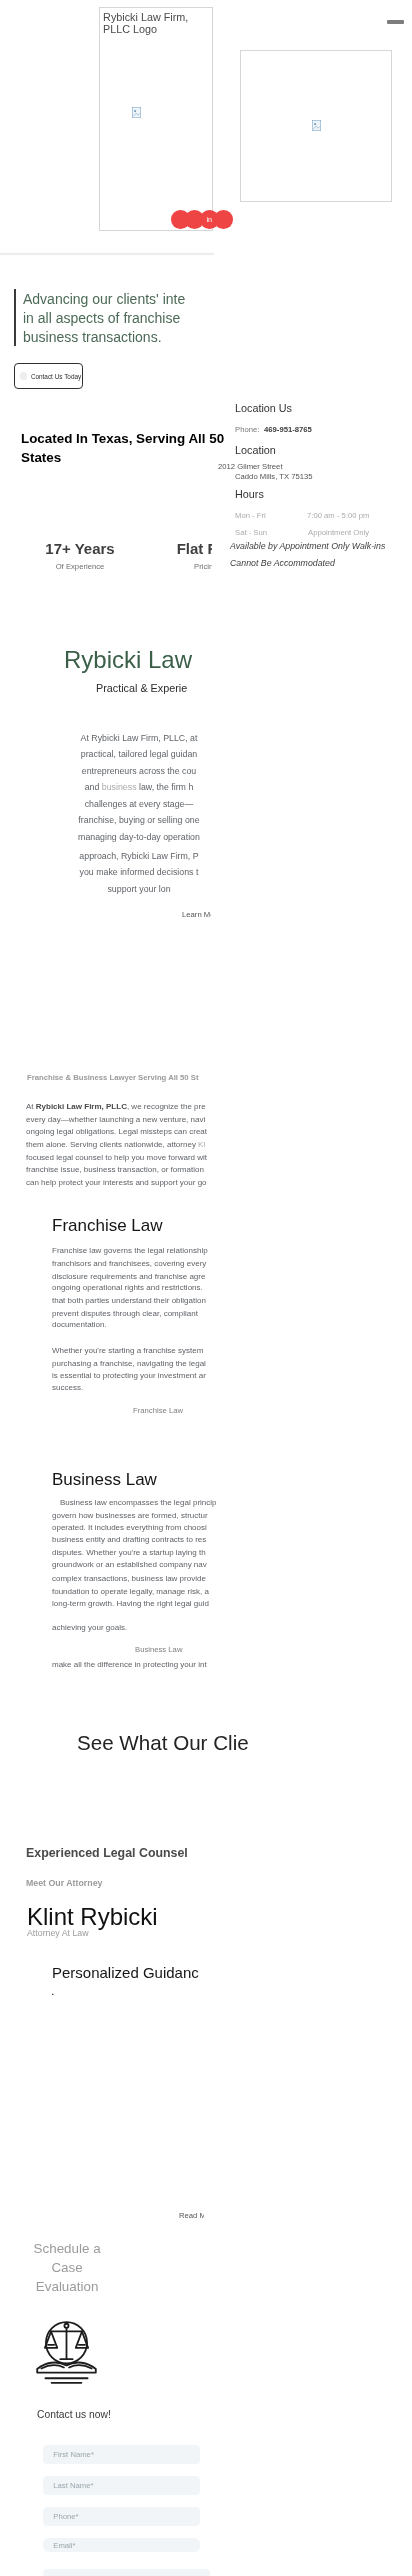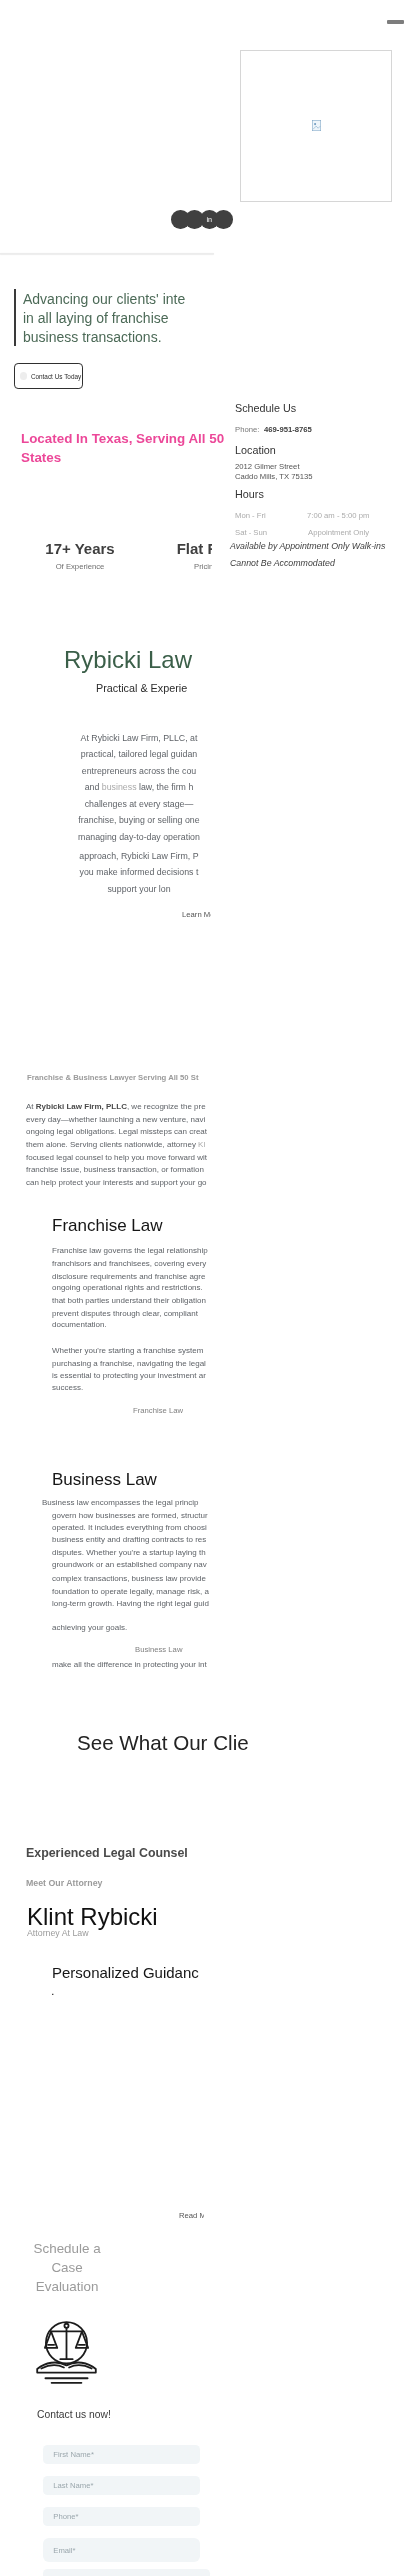--- a/index.html
+++ b/index.html
@@ -4,28 +4,28 @@
 <style>
   html,body{margin:0;padding:0;background:#ffffff;}
   #page{position:relative;width:412px;height:3468px;background:#fff;overflow:hidden;
         font-family:"Liberation Sans", sans-serif;}
   .abs{position:absolute;}
   .nw{white-space:nowrap;}
   .clip{overflow:hidden;}
   .imgbox{border:0.5px solid #d6d6d6;background:#fff;}
   .altxt{padding:2.6px 3.1px;font-size:10.8px;color:#4a4a4a;}
   .menu-bar{background:#7d7d7d;border-radius:1px;}
-  .soc{border-radius:50%;background:#404040;color:#fff;display:flex;align-items:center;justify-content:center;font-weight:normal;}
+  .soc{border-radius:50%;background:#ef4444;color:#fff;display:flex;align-items:center;justify-content:center;font-weight:normal;}
   .divider{background:#ececec;box-shadow:0 0.5px 1px rgba(0,0,0,.15);}
   .green-bar{background:#3a3a3a;}
   .hero-ln{font-size:14px;color:#4c6a57;line-height:19px;}
   .cta{border:1px solid #2f2f2f;border-radius:4.1px;background:#fff;display:flex;align-items:center;cursor:pointer;}
   .cta .ghost{width:7.7px;height:7.7px;border-radius:50%;background:#ededed;margin:0 3.6px 0 4.6px;}
   .cta .lbl{font-size:6.4px;color:#2d2d2d;}
-  .texas{font-size:13.4px;font-weight:bold;color:#ec4899;line-height:19px;}
+  .texas{font-size:13.4px;font-weight:bold;color:#000000;line-height:19px;}
   .stat-v{font-size:15px;font-weight:bold;color:#3f3f3f;}
   .stat-l{font-size:7.7px;color:#6e6e6e;}
   .card-h{font-size:10.8px;color:#333;font-weight:500;}
   .card-t{font-size:7.7px;color:#555;}
   .hours-t{font-size:7.7px;color:#ababab;}
   .note{font-size:8.8px;font-style:italic;color:#3f3f3f;}
   .intro-title{font-size:24px;font-weight:normal;color:#3b5f49;}
   .intro-sub{font-size:10.8px;color:#2b2b2b;}
   .c-line{width:278px;text-align:center;font-size:8.8px;color:#5f6368;}
   .glink{color:#a9a9a9;}
@@ -46,20 +46,30 @@
          padding:0 0 0 10.3px;font-family:"Liberation Sans",sans-serif;outline:none;box-sizing:border-box;}
   .field::placeholder{color:#9ba7ad;}
   textarea.field{padding-top:7.2px;resize:none;}
   .brk{display:flex;align-items:center;justify-content:center;}
 </style>
 </head>
 <body>
 
 <div id="page">
 
+  <div class="abs imgbox" style="left:99px;top:7.2px;width:112px;height:222px;">
+    <div class="altxt">Rybicki Law Firm, PLLC Logo</div>
+    <div class="abs brk" style="left:32px;top:99px;width:9.3px;height:11.3px;">
+      <svg width="9.3" height="11.3" viewBox="0 0 18 22">
+          <rect x="1" y="1" width="16" height="20" fill="#eef5fa" stroke="#6f9bbf"></rect>
+          <circle cx="6" cy="8" r="2" fill="#6f9bbf"></circle>
+          <path d="M2 18 L8 12 L12 16 L16 12" stroke="#6f9bbf" fill="none"></path>
+        </svg>
+    </div>
+  </div>
 
   <div class="abs menu-bar" style="left:387px;top:19.6px;width:16.5px;height:4.6px;"></div>
 
   <div class="abs imgbox" style="left:240px;top:50px;width:150px;height:150px;">
     <div class="abs brk" style="left:71px;top:69px;width:9.3px;height:11.3px;">
       <svg width="9.3" height="11.3" viewBox="0 0 18 22">
           <rect x="1" y="1" width="16" height="20" fill="#eef5fa" stroke="#6f9bbf"></rect>
           <circle cx="6" cy="8" r="2" fill="#6f9bbf"></circle>
           <path d="M2 18 L8 12 L12 16 L16 12" stroke="#6f9bbf" fill="none"></path>
         </svg>
@@ -68,44 +78,44 @@
 
   <div class="abs soc" style="left:171px;top:210px;width:18.5px;height:18.5px;"></div>
   <div class="abs soc" style="left:185px;top:210px;width:18.5px;height:18.5px;"></div>
   <div class="abs soc" style="left:200px;top:210px;width:18.5px;height:18.5px;font-size:7.2px;">in</div>
   <div class="abs soc" style="left:214px;top:210px;width:18.5px;height:18.5px;"></div>
 
   <div class="abs divider" style="left:0;top:253px;width:214px;height:1px;"></div>
 
   <div class="abs green-bar" style="left:14px;top:289px;width:2.1px;height:57px;"></div>
   <div class="abs nw hero-ln" style="left:23px;top:290px;">Advancing our clients' inte</div>
-  <div class="abs nw hero-ln" style="left:23px;top:309px;">in all laying of franchise</div>
+  <div class="abs nw hero-ln" style="left:23px;top:309px;">in all aspects of franchise</div>
   <div class="abs nw hero-ln" style="left:23px;top:328px;">business transactions.</div>
 
   <div class="abs cta" style="left:14px;top:363px;width:67px;height:24px;">
     <span class="ghost"></span>
     <span class="lbl nw">Contact Us Today</span>
   </div>
 
   <div class="abs nw texas" style="left:21px;top:429px;">Located In Texas, Serving All 50</div>
   <div class="abs nw texas" style="left:21px;top:448px;">States</div>
 
   <div class="abs stat-v nw" style="left:31px;top:540px;width:98px;text-align:center;">17+ Years</div>
   <div class="abs stat-l nw" style="left:31px;top:562px;width:98px;text-align:center;">Of Experience</div>
 
   <div class="abs clip" style="left:170px;top:540px;width:42px;height:32px;">
     <div class="abs stat-v nw" style="left:6.7px;top:0;">Flat Fee</div>
     <div class="abs stat-l nw" style="left:24px;top:21.6px;">Pricing</div>
   </div>
 
-  <div class="abs nw card-h" style="left:235px;top:402px;">Schedule Us</div>
+  <div class="abs nw card-h" style="left:235px;top:402px;">Location Us</div>
   <div class="abs nw card-t" style="left:235px;top:425px;color:#777;">Phone:</div>
   <div class="abs nw card-t" style="left:264px;top:425px;font-weight:bold;color:#3d3d3d;">469-951-8765</div>
   <div class="abs nw card-h" style="left:235px;top:444px;">Location</div>
-  <div class="abs nw card-t" style="left:235px;top:462px;">2012 Gilmer Street</div>
+  <div class="abs nw card-t" style="left:218px;top:462px;">2012 Gilmer Street</div>
   <div class="abs nw card-t" style="left:235px;top:472px;">Caddo Mills, TX 75135</div>
   <div class="abs nw card-h" style="left:235px;top:488px;">Hours</div>
   <div class="abs nw hours-t" style="left:235px;top:511px;">Mon - Fri</div>
   <div class="abs nw hours-t" style="left:307px;top:511px;">7:00 am - 5:00 pm</div>
   <div class="abs nw hours-t" style="left:235px;top:528px;">Sat - Sun</div>
   <div class="abs nw hours-t" style="left:308px;top:528px;">Appointment Only</div>
   <div class="abs nw note" style="left:230px;top:541px;">Available by Appointment Only Walk-ins</div>
   <div class="abs nw note" style="left:230px;top:558px;">Cannot Be Accommodated</div>
 
   <div class="abs nw intro-title" style="left:64px;top:646px;">Rybicki Law</div>
@@ -143,21 +153,21 @@
   <div class="abs nw p-ln" style="left:52px;top:1296px;">that both parties understand their obligation</div>
   <div class="abs nw p-ln" style="left:52px;top:1309px;">prevent disputes through clear, compliant</div>
   <div class="abs nw p-ln" style="left:52px;top:1320px;">documentation.</div>
   <div class="abs nw p-ln" style="left:52px;top:1346px;">Whether you're starting a franchise system</div>
   <div class="abs nw p-ln" style="left:52px;top:1359px;">purchasing a franchise, navigating the legal</div>
   <div class="abs nw p-ln" style="left:52px;top:1371px;">is essential to protecting your investment ar</div>
   <div class="abs nw p-ln" style="left:52px;top:1383px;">success.</div>
   <div class="abs nw sec-link" style="left:133px;top:1406px;">Franchise Law</div>
 
   <div class="abs nw sec-title" style="left:52px;top:1470px;">Business Law</div>
-  <div class="abs nw p-ln" style="left:34px;top:1498px;padding-left:8px;">Business law encompasses the legal princip</div>
+  <div class="abs nw p-ln" style="left:52px;top:1498px;padding-left:8px;">Business law encompasses the legal princip</div>
   <div class="abs nw p-ln" style="left:52px;top:1511px;">govern how businesses are formed, structur</div>
   <div class="abs nw p-ln" style="left:52px;top:1523px;">operated. It includes everything from choosi</div>
   <div class="abs nw p-ln" style="left:52px;top:1535px;">business entity and drafting contracts to res</div>
   <div class="abs nw p-ln" style="left:52px;top:1548px;">disputes. Whether you're a startup laying th</div>
   <div class="abs nw p-ln" style="left:52px;top:1560px;">groundwork or an established company nav</div>
   <div class="abs nw p-ln" style="left:52px;top:1574px;">complex transactions, business law provide</div>
   <div class="abs nw p-ln" style="left:52px;top:1587px;">foundation to operate legally, manage risk, a</div>
   <div class="abs nw p-ln" style="left:52px;top:1599px;">long-term growth. Having the right legal guid</div>
   <div class="abs nw p-ln" style="left:52px;top:1612px;margin-top:48px;">make all the difference in protecting your int</div>
   <div class="abs nw p-ln" style="left:52px;top:1623px;">achieving your goals.</div>
@@ -196,17 +206,17 @@
       <line x1="30" y1="121" x2="112" y2="121"></line>
       <line x1="42" y1="130" x2="100" y2="130"></line>
     </svg>
   </div>
 
   <div class="abs nw form-h" style="left:37px;top:2409px;">Contact us now!</div>
 
   <input class="abs field" style="left: 43px; top: 2445px; width: 157px; height: 18.5px;" placeholder="First Name*">
   <input class="abs field" style="left: 43px; top: 2476px; width: 157px; height: 18.5px;" placeholder="Last Name*">
   <input class="abs field" style="left: 43px; top: 2507px; width: 157px; height: 18.5px;" placeholder="Phone*">
-  <input class="abs field" style="left: 43px; top: 2538px; width: 157px; height: 24px; border-radius: 6px;" placeholder="Email*">
+  <input class="abs field" style="left: 43px; top: 2538px; width: 157px; height: 14px; border-radius: 6px;" placeholder="Email*">
   <textarea class="abs field" style="left: 43px; top: 2569px; width: 167px; height: 30px;" placeholder="What can we help you with?*"></textarea>
 
 </div>
 
 
 </body></html>

